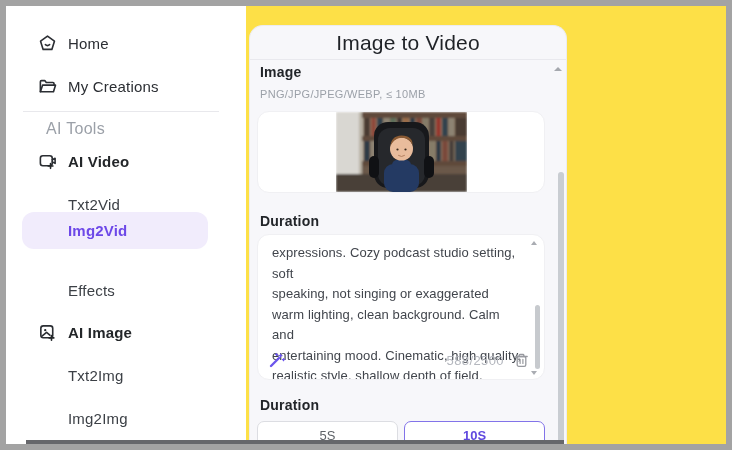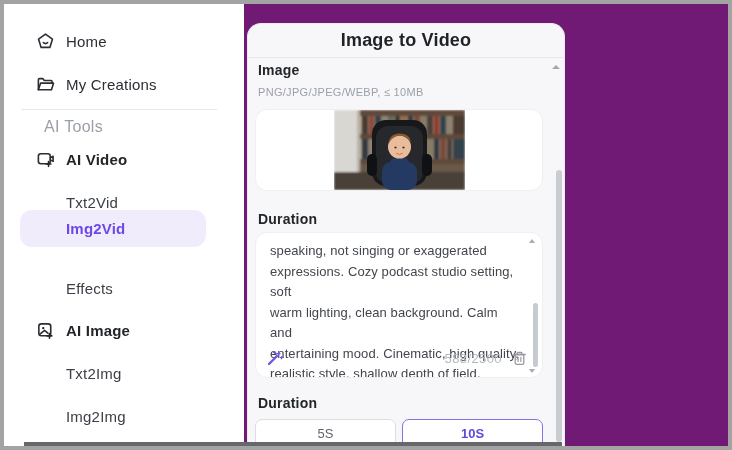--- a/index.html
+++ b/index.html
@@ -1,20 +1,20 @@
 <!DOCTYPE html>
 <html><head>
 <meta charset="utf-8">
 <style>
   * { margin:0; padding:0; box-sizing:border-box; }
   html,body { background:#ffffff; }
   body { font-family:"Liberation Sans","DejaVu Sans",sans-serif; }
   .screen {
-    position:relative; width:732px; height:450px; background:#701a75;
-    border:4px solid #a3a3a3; overflow:hidden;
+    position:relative; width:732px; height:450px; background:#fde047;
+    border:6px solid #a3a3a3; overflow:hidden;
   }
 
   
   .sidebar { position:absolute; left:0; top:0; width:240px; height:100%; background:#ffffff; }
   .nav-row { position:absolute; left:0; width:240px; height:28px; display:flex; align-items:center; cursor:pointer; }
   .nav-icon { position:absolute; left:31px; width:20px; height:20px; display:flex; align-items:center; justify-content:center; }
   .nav-label { position:absolute; left:62px; font-size:15px; color:#2b2e33; font-weight:500; letter-spacing:.2px; }
   .nav-label.bold { font-weight:700; color:#232629; }
   .nav-label.sub { font-weight:400; color:#3c4046; }
   .side-divider { position:absolute; left:17px; top:105px; width:196px; height:1px; background:#e8e8ec; }
@@ -27,21 +27,21 @@
 
   
   .panel {
     position:absolute; left:243px; top:19px; width:318px; height:431px;
     background:#f7f7fa; border-radius:14px 14px 0 0; border:1px solid #ececf0; border-bottom:none;
   }
   .panel-header {
     position:relative; height:34px; display:flex; align-items:center; justify-content:center;
     border-bottom:1px solid #e9e9ee;
   }
-  .panel-title { font-size:18px; font-weight:700; color:#1f2227; letter-spacing:.2px; }
+  .panel-title { font-size:21px; font-weight:400; color:#1f2227; letter-spacing:.2px; }
 
   .section-heading { font-size:14px; font-weight:700; color:#222529; letter-spacing:.2px; }
   .h-image { position:absolute; left:10px; top:38px; }
   .h-prompts { position:absolute; left:10px; top:187px; }
   .h-duration { position:absolute; left:10px; top:371px; }
   .formats-note { position:absolute; left:10px; top:62px; font-size:11px; color:#9ba0a8; letter-spacing:.3px; }
 
   .image-card {
     position:absolute; left:7px; top:85px; width:288px; height:82px;
     background:#ffffff; border-radius:12px; border:1px solid #f0f0f3;
@@ -230,22 +230,22 @@
         <circle cx="61.5" cy="37.5" r="1.1" fill="#3a2a1e"></circle>
         <circle cx="69.5" cy="37.5" r="1.1" fill="#3a2a1e"></circle>
         <path d="M62.5 43.5 q3 2.2 6 0" stroke="#b5805f" stroke-width="1" fill="none" stroke-linecap="round"></path>
       </svg>
     </div>
 
     <div class="section-heading h-prompts">Duration</div>
 
     <div class="prompt-box">
       <div class="prompt-text">
+        <div>expressions. Cozy podcast studio setting, soft</div>
         <div>speaking, not singing or exaggerated</div>
-        <div>expressions. Cozy podcast studio setting, soft</div>
         <div>warm lighting, clean background. Calm and</div>
         <div>entertaining mood. Cinematic, high quality,</div>
         <div>realistic style, shallow depth of field, smooth</div>
 
       </div>
       <div class="tiny-arrow tiny-up"></div>
       <div class="inner-scroll"></div>
       <div class="tiny-arrow tiny-down"></div>
       <div class="prompt-footer">
         <span class="wand-btn">

